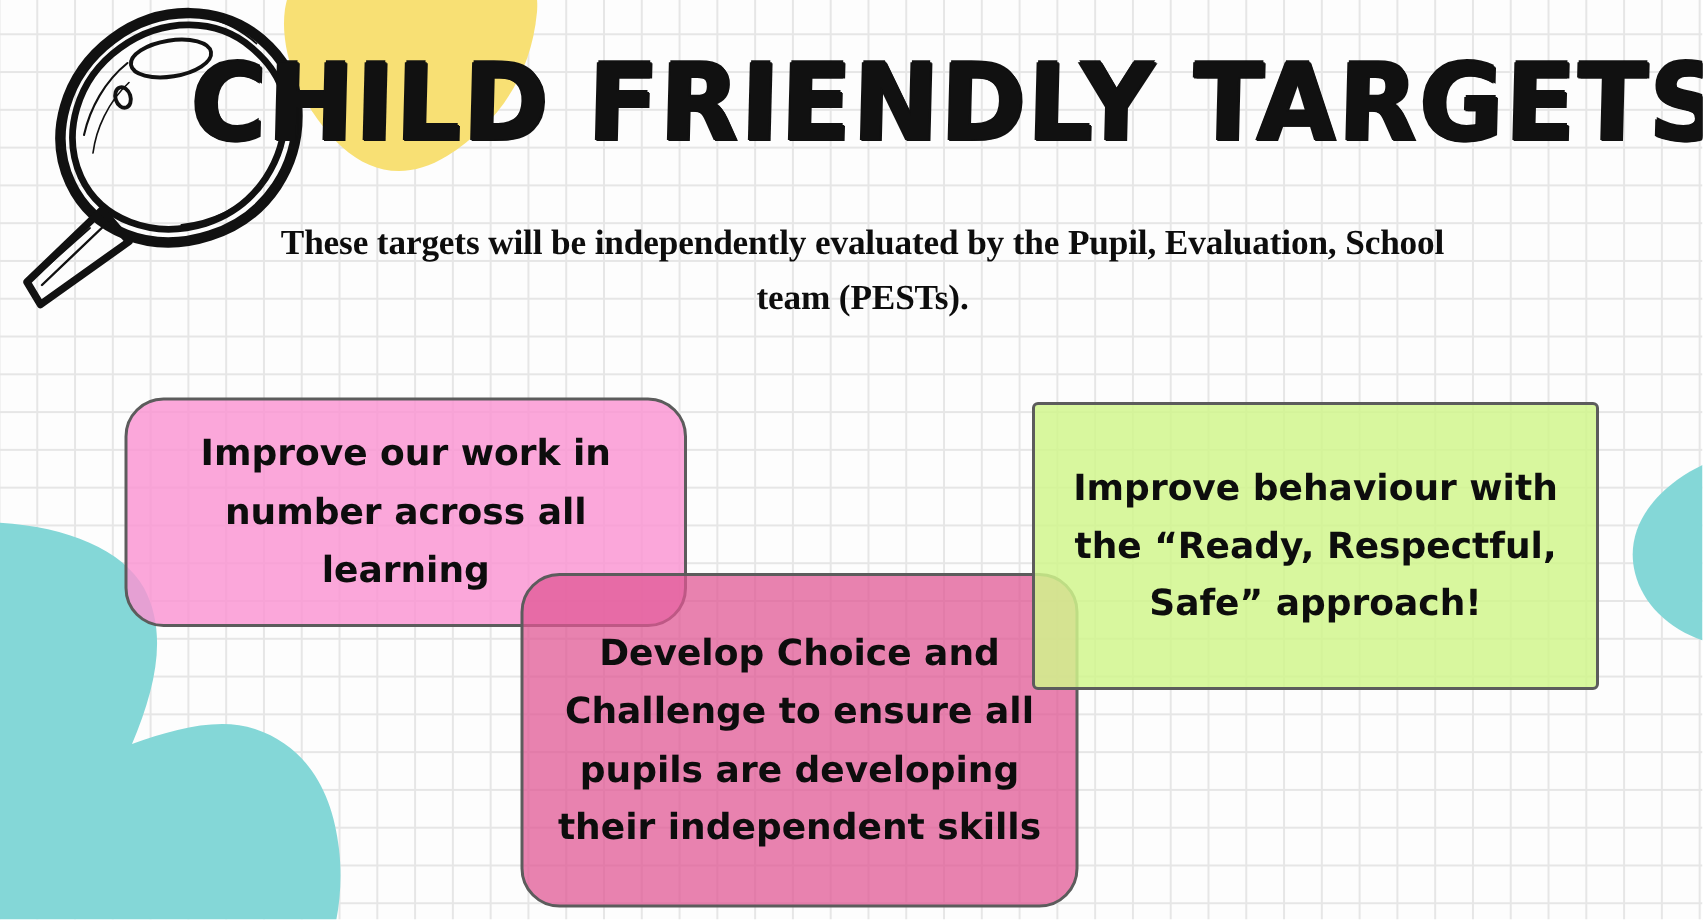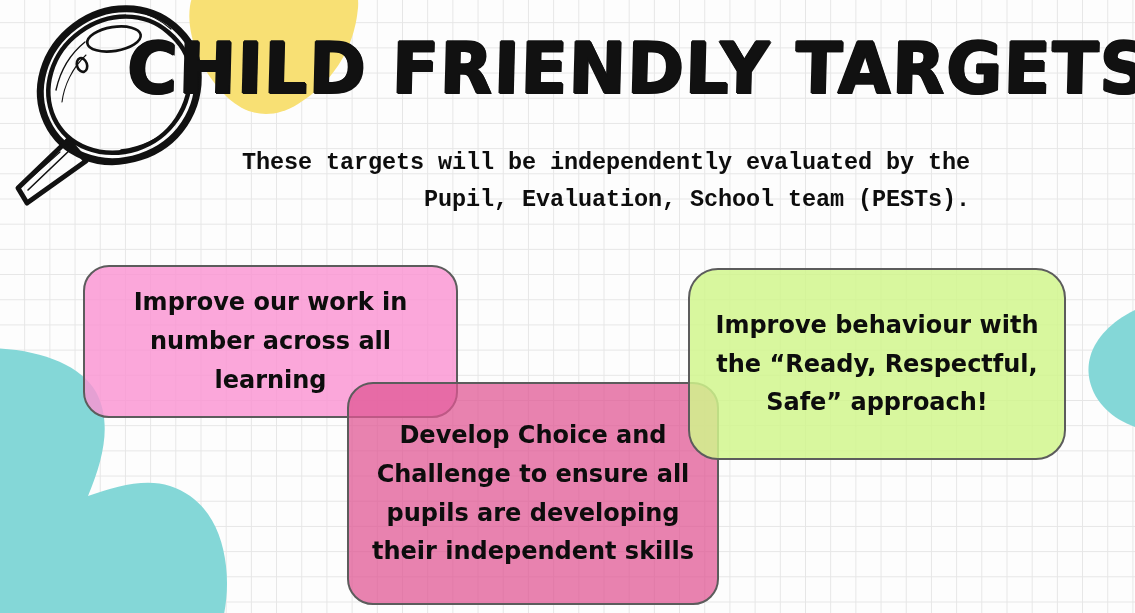--- a/index.html
+++ b/index.html
@@ -63,22 +63,22 @@
        0 -1px 0 #111111,
        1.6px 0.8px 0 #111111;
   }
 
   
   .subtitle {
     position: absolute;
     left: 180px;
     top: 144px;
     width: 790px;
-    text-align: right;
-    font-family: Liberation Mono, monospace;
+    text-align: center;
+    font-family: Liberation Serif, serif;
     font-weight: bold;
     font-size: 23.5px;
     line-height: 1.58;
     color: #0d0d0d;
     letter-spacing: -0.1px;
   }
 
   
   .card {
     position: absolute;
@@ -117,21 +117,21 @@
     font-size: 24px;
     line-height: 1.62;
     padding: 0 18px;
     z-index: 4;
   }
   #card-behaviour {
     left: 688px;
     top: 268px;
     width: 378px;
     height: 192px;
-    border-radius: 30px;
+    border-radius: 4px;
     background: rgba(209, 245, 140, 0.84);
     font-size: 24px;
     line-height: 1.62;
     padding: 0 20px;
     z-index: 5;
   }
 </style>
 </head>
 <body>
 

